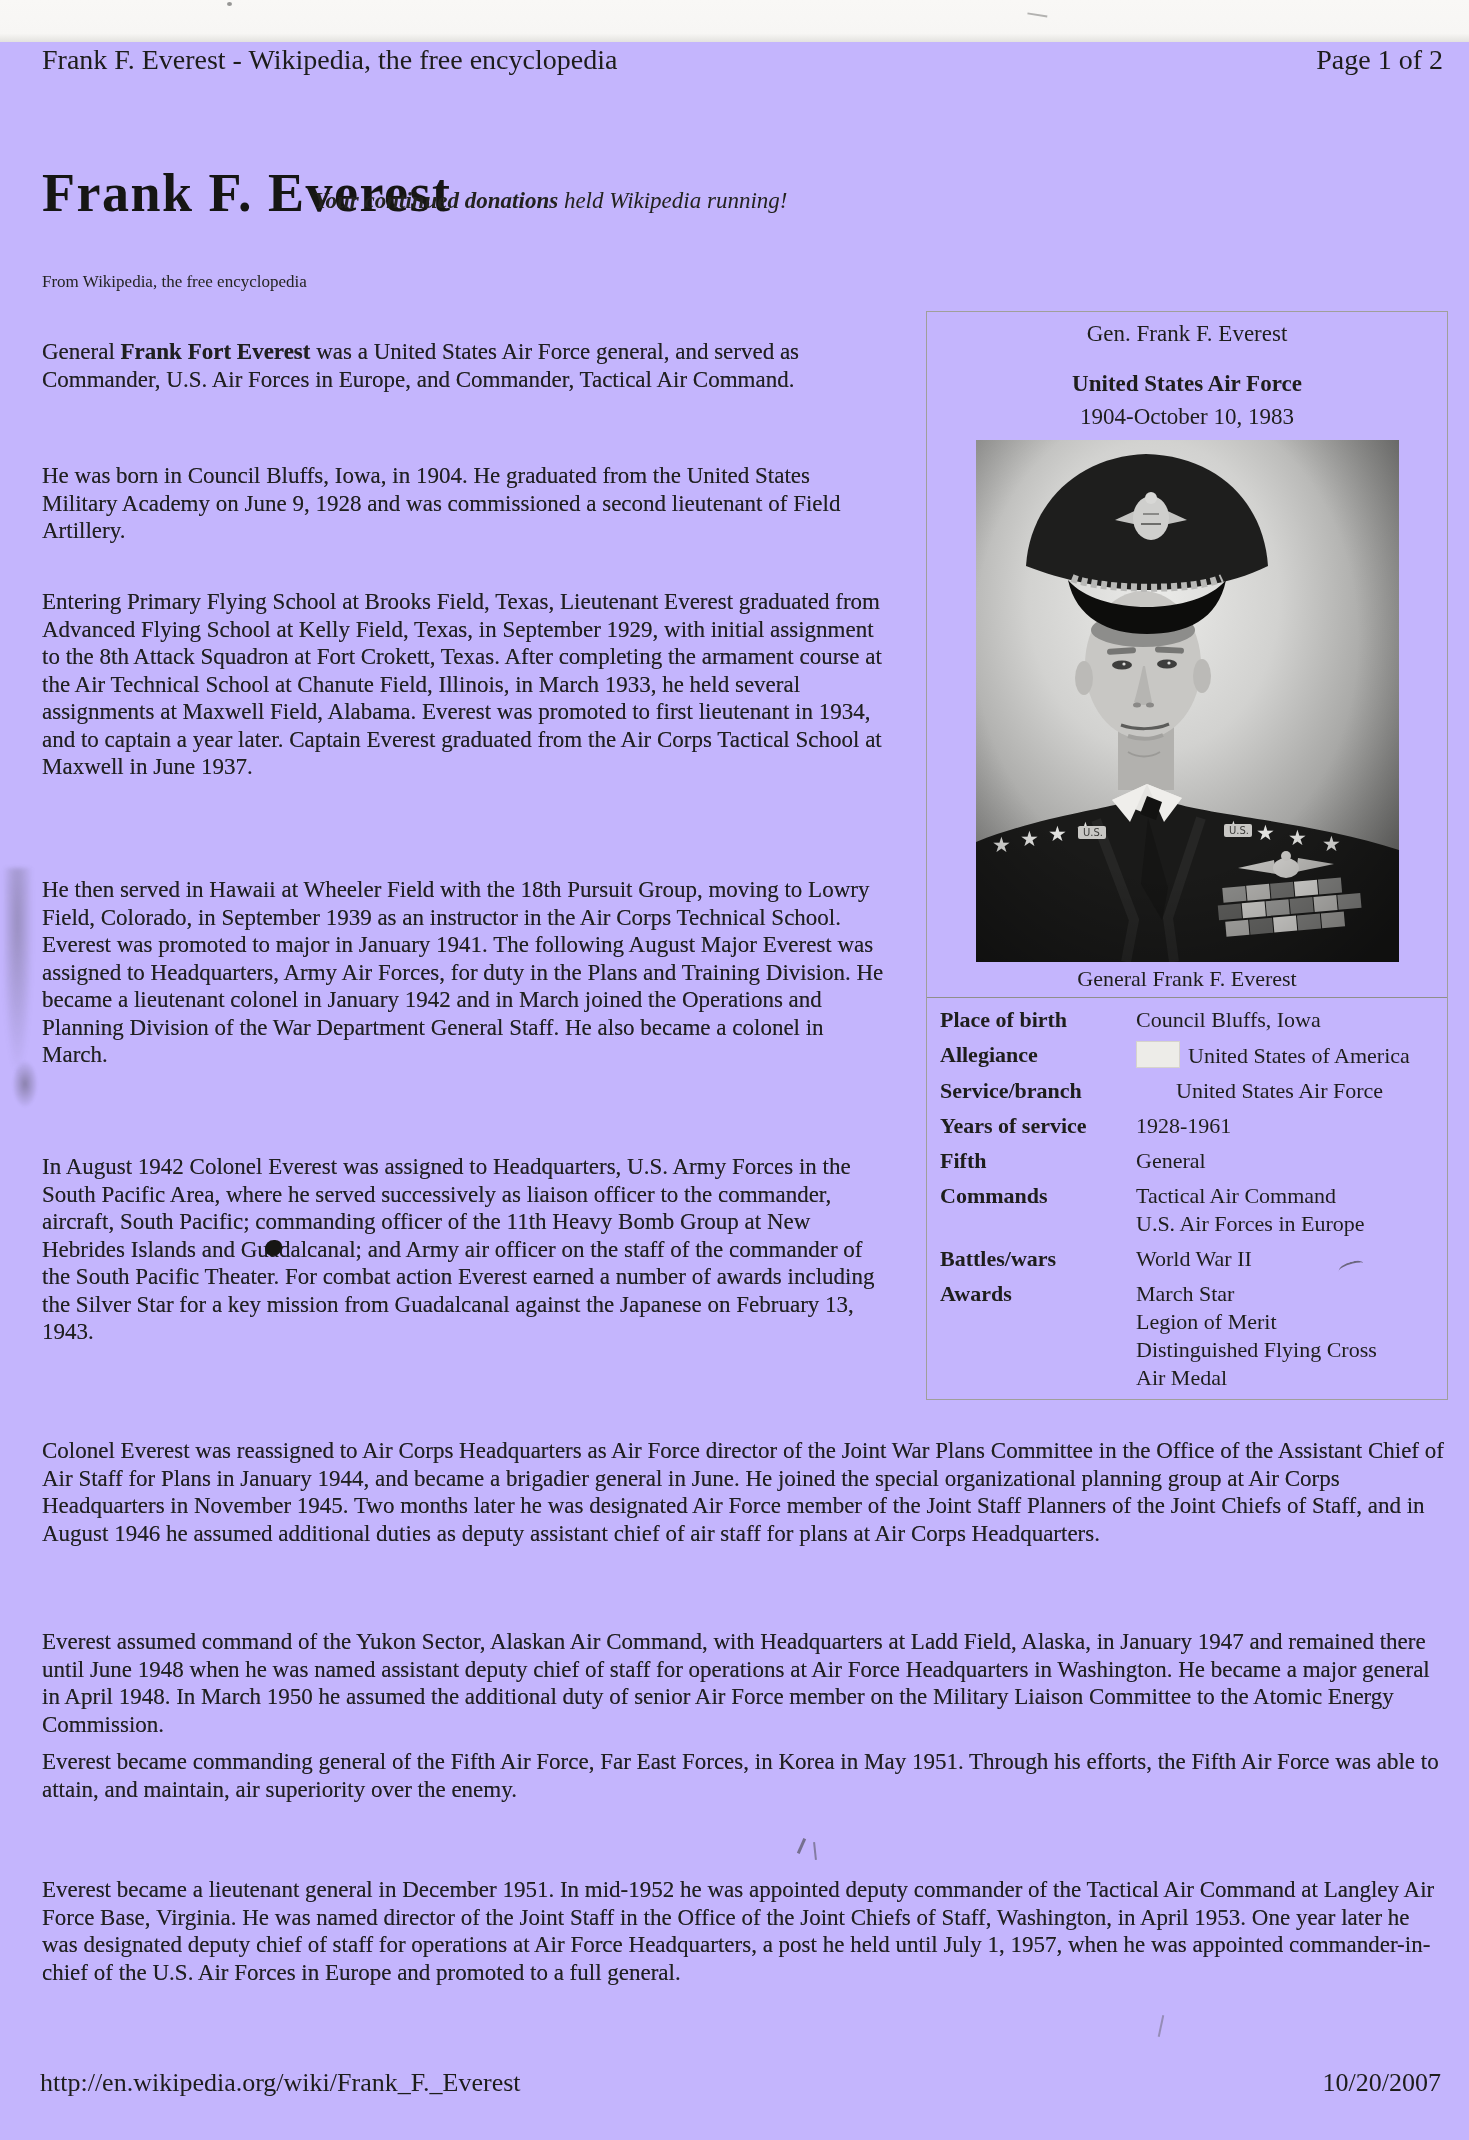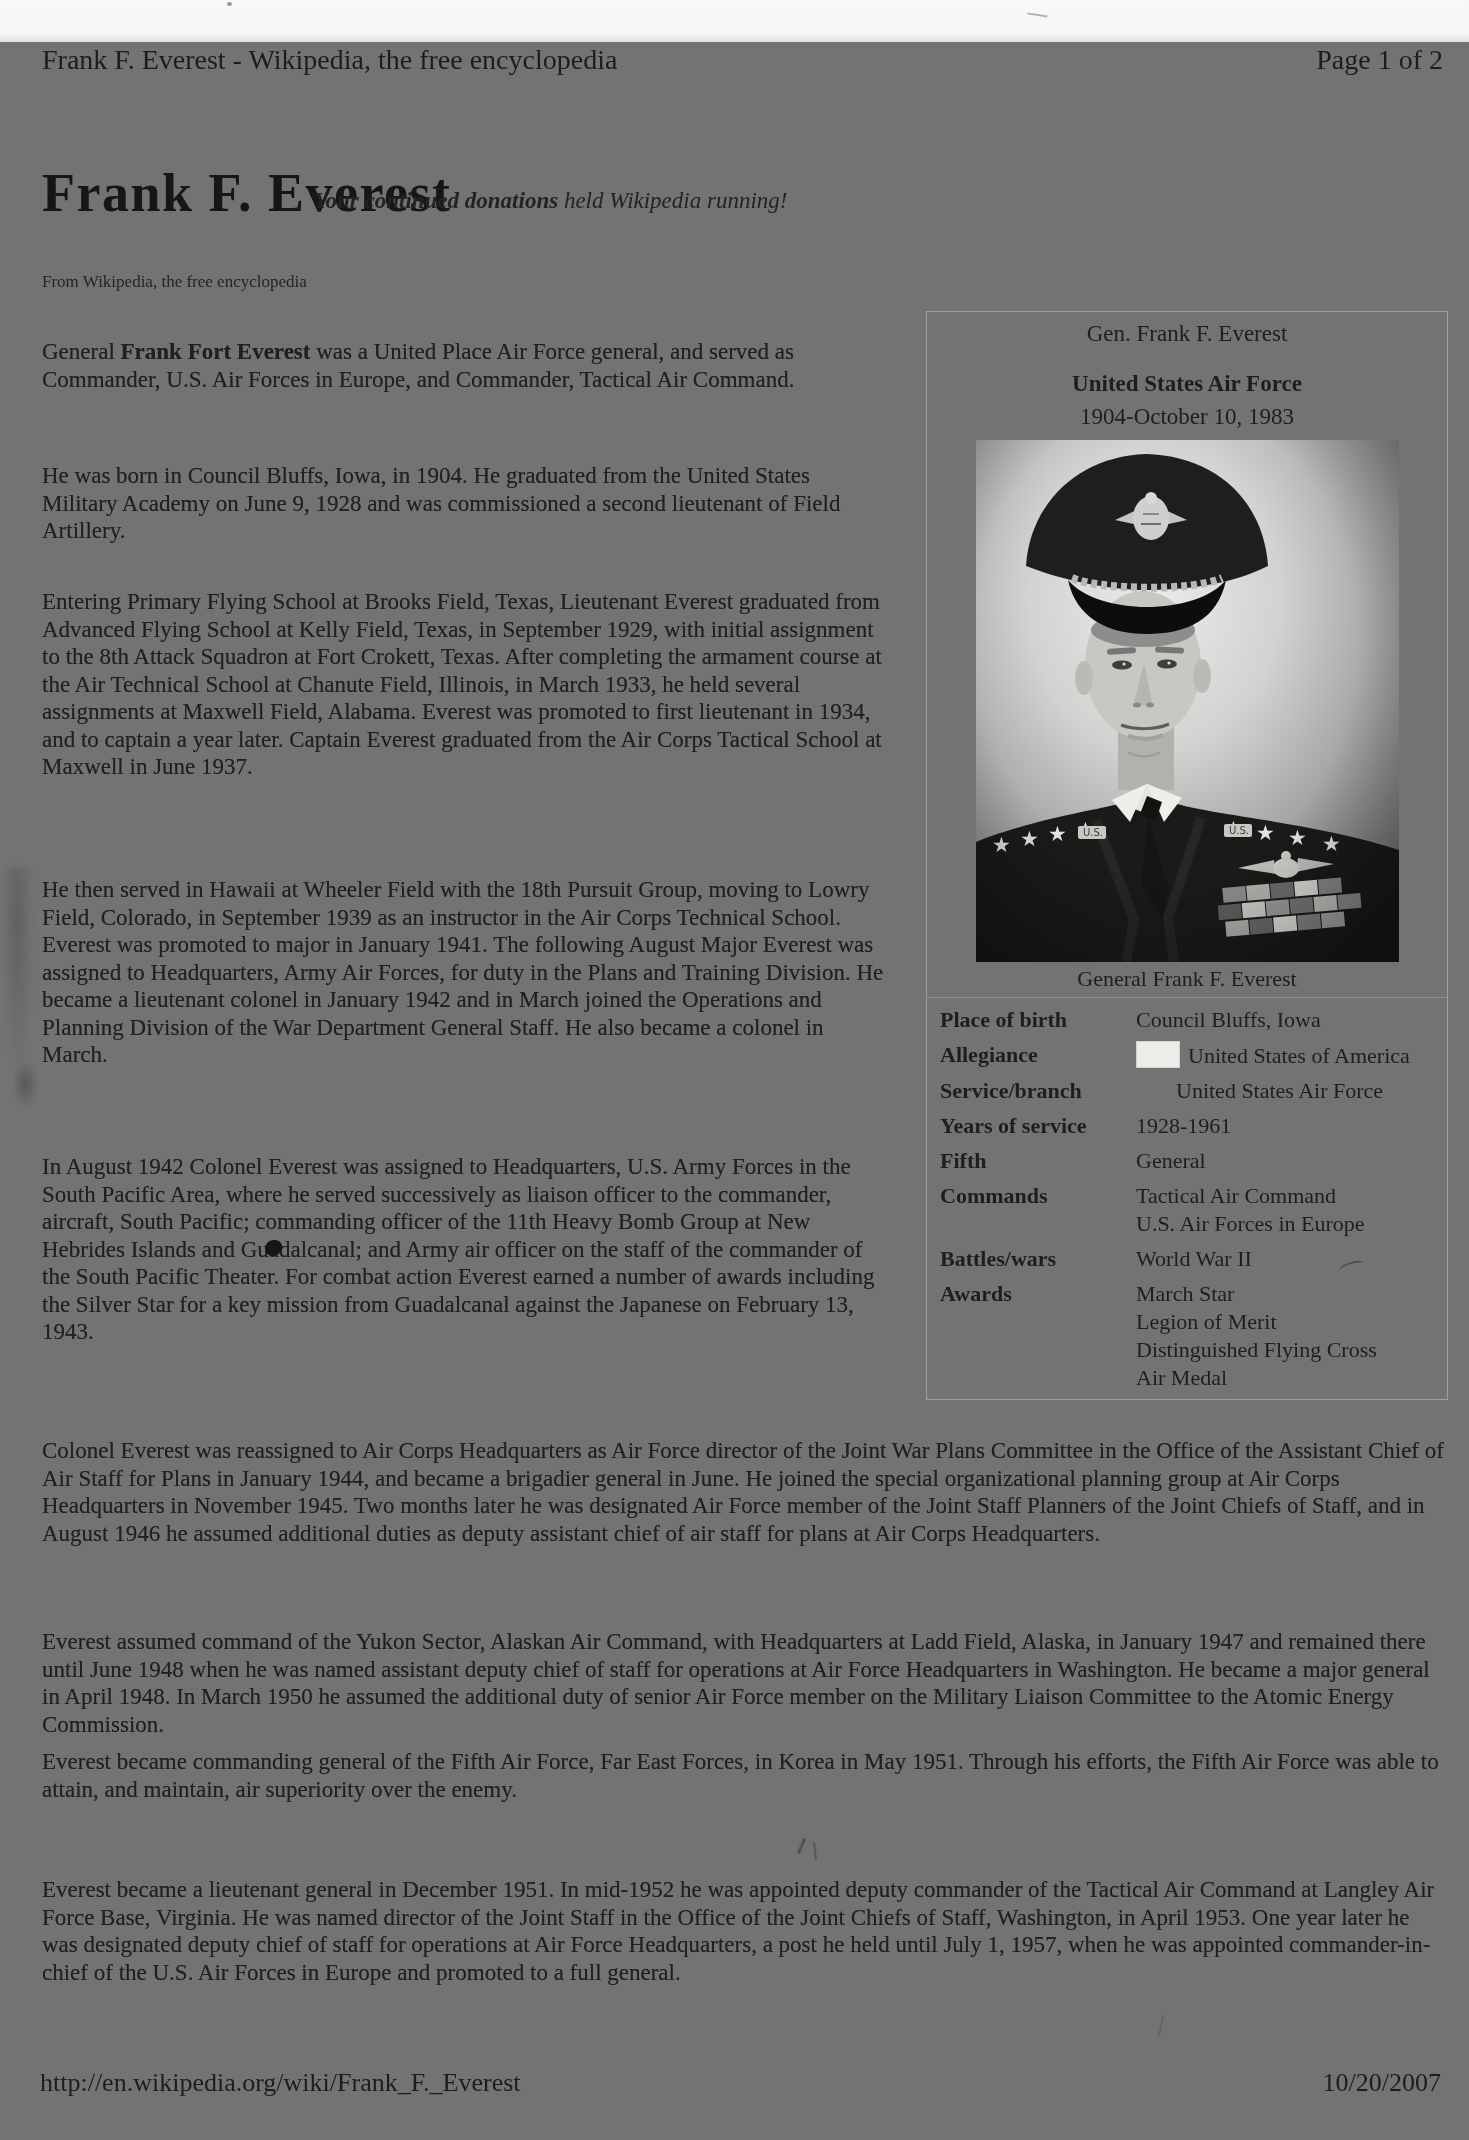--- a/index.html
+++ b/index.html
@@ -1,16 +1,16 @@
 <!DOCTYPE html>
 <html><head>
 <meta charset="utf-8">
 <style>
   html,body{margin:0;padding:0;background:#efeeeb;}
-  .page{position:relative;width:1469px;height:2140px;background:#737373;
+  .page{position:relative;width:1469px;height:2140px;background:#c4b5fd;
         font-family:"Liberation Serif",serif;color:#242422;overflow:hidden;}
   .scan-top{position:absolute;top:0;left:0;right:0;height:42px;
         background:linear-gradient(180deg,#f9f8f6 0%,#f7f6f4 80%,#e3e2df 100%);}
   .speck{position:absolute;width:5px;height:4px;background:rgba(70,70,68,.55);border-radius:50%;}
 
   .hdr{position:absolute;top:44px;font-size:28px;color:#1d1d1b;}
   .hdr.left{left:42px;}
   .hdr.right{right:26px;}
 
   .title{position:absolute;left:42px;top:162px;font-size:54px;font-weight:bold;
@@ -73,21 +73,21 @@
   <div class="speck" style="left:227px;top:2px;"></div>
   <div class="mark-top"></div>
 
   <div class="hdr left">Frank F. Everest - Wikipedia, the free encyclopedia</div>
   <div class="hdr right">Page 1 of 2</div>
 
   <h1 class="title" style="margin:0;">Frank F. Everest</h1>
   <div class="donation"><b>Your continued donations</b><span> held Wikipedia running!</span></div>
   <div class="from-line">From Wikipedia, the free encyclopedia</div>
 
-  <div class="para" style="top:338px;"><span>General </span><b>Frank Fort Everest</b><span> was a United Place Air Force general, and served as Commander, U.S. Air Forces in Europe, and Commander, Tactical Air Command.</span></div>
+  <div class="para" style="top:338px;"><span>General </span><b>Frank Fort Everest</b><span> was a United States Air Force general, and served as Commander, U.S. Air Forces in Europe, and Commander, Tactical Air Command.</span></div>
 
   <div class="para" style="top:462px;">He was born in Council Bluffs, Iowa, in 1904. He graduated from the United States Military Academy on June 9, 1928 and was commissioned a second lieutenant of Field Artillery.</div>
 
   <div class="para" style="top:588px;">Entering Primary Flying School at Brooks Field, Texas, Lieutenant Everest graduated from Advanced Flying School at Kelly Field, Texas, in September 1929, with initial assignment to the 8th Attack Squadron at Fort Crokett, Texas. After completing the armament course at the Air Technical School at Chanute Field, Illinois, in March 1933, he held several assignments at Maxwell Field, Alabama. Everest was promoted to first lieutenant in 1934, and to captain a year later. Captain Everest graduated from the Air Corps Tactical School at Maxwell in June 1937.</div>
 
   <div class="para" style="top:876px;">He then served in Hawaii at Wheeler Field with the 18th Pursuit Group, moving to Lowry Field, Colorado, in September 1939 as an instructor in the Air Corps Technical School. Everest was promoted to major in January 1941. The following August Major Everest was assigned to Headquarters, Army Air Forces, for duty in the Plans and Training Division. He became a lieutenant colonel in January 1942 and in March joined the Operations and Planning Division of the War Department General Staff. He also became a colonel in March.</div>
 
   <div class="para" style="top:1153px;"><span>In August 1942 Colonel Everest was assigned to Headquarters, U.S. Army Forces in the South Pacific Area, where he served successively as liaison officer to the commander, aircraft, South Pacific; commanding officer of the 11th Heavy Bomb Group at New Hebrides Islands and Gu</span><span class="blot">a</span><span>dalcanal; and Army air officer on the staff of the commander of the South Pacific Theater. For combat action Everest earned a number of awards including the Silver Star for a key mission from Guadalcanal against the Japanese on February 13, 1943.</span></div>
 
   <aside class="infobox">

